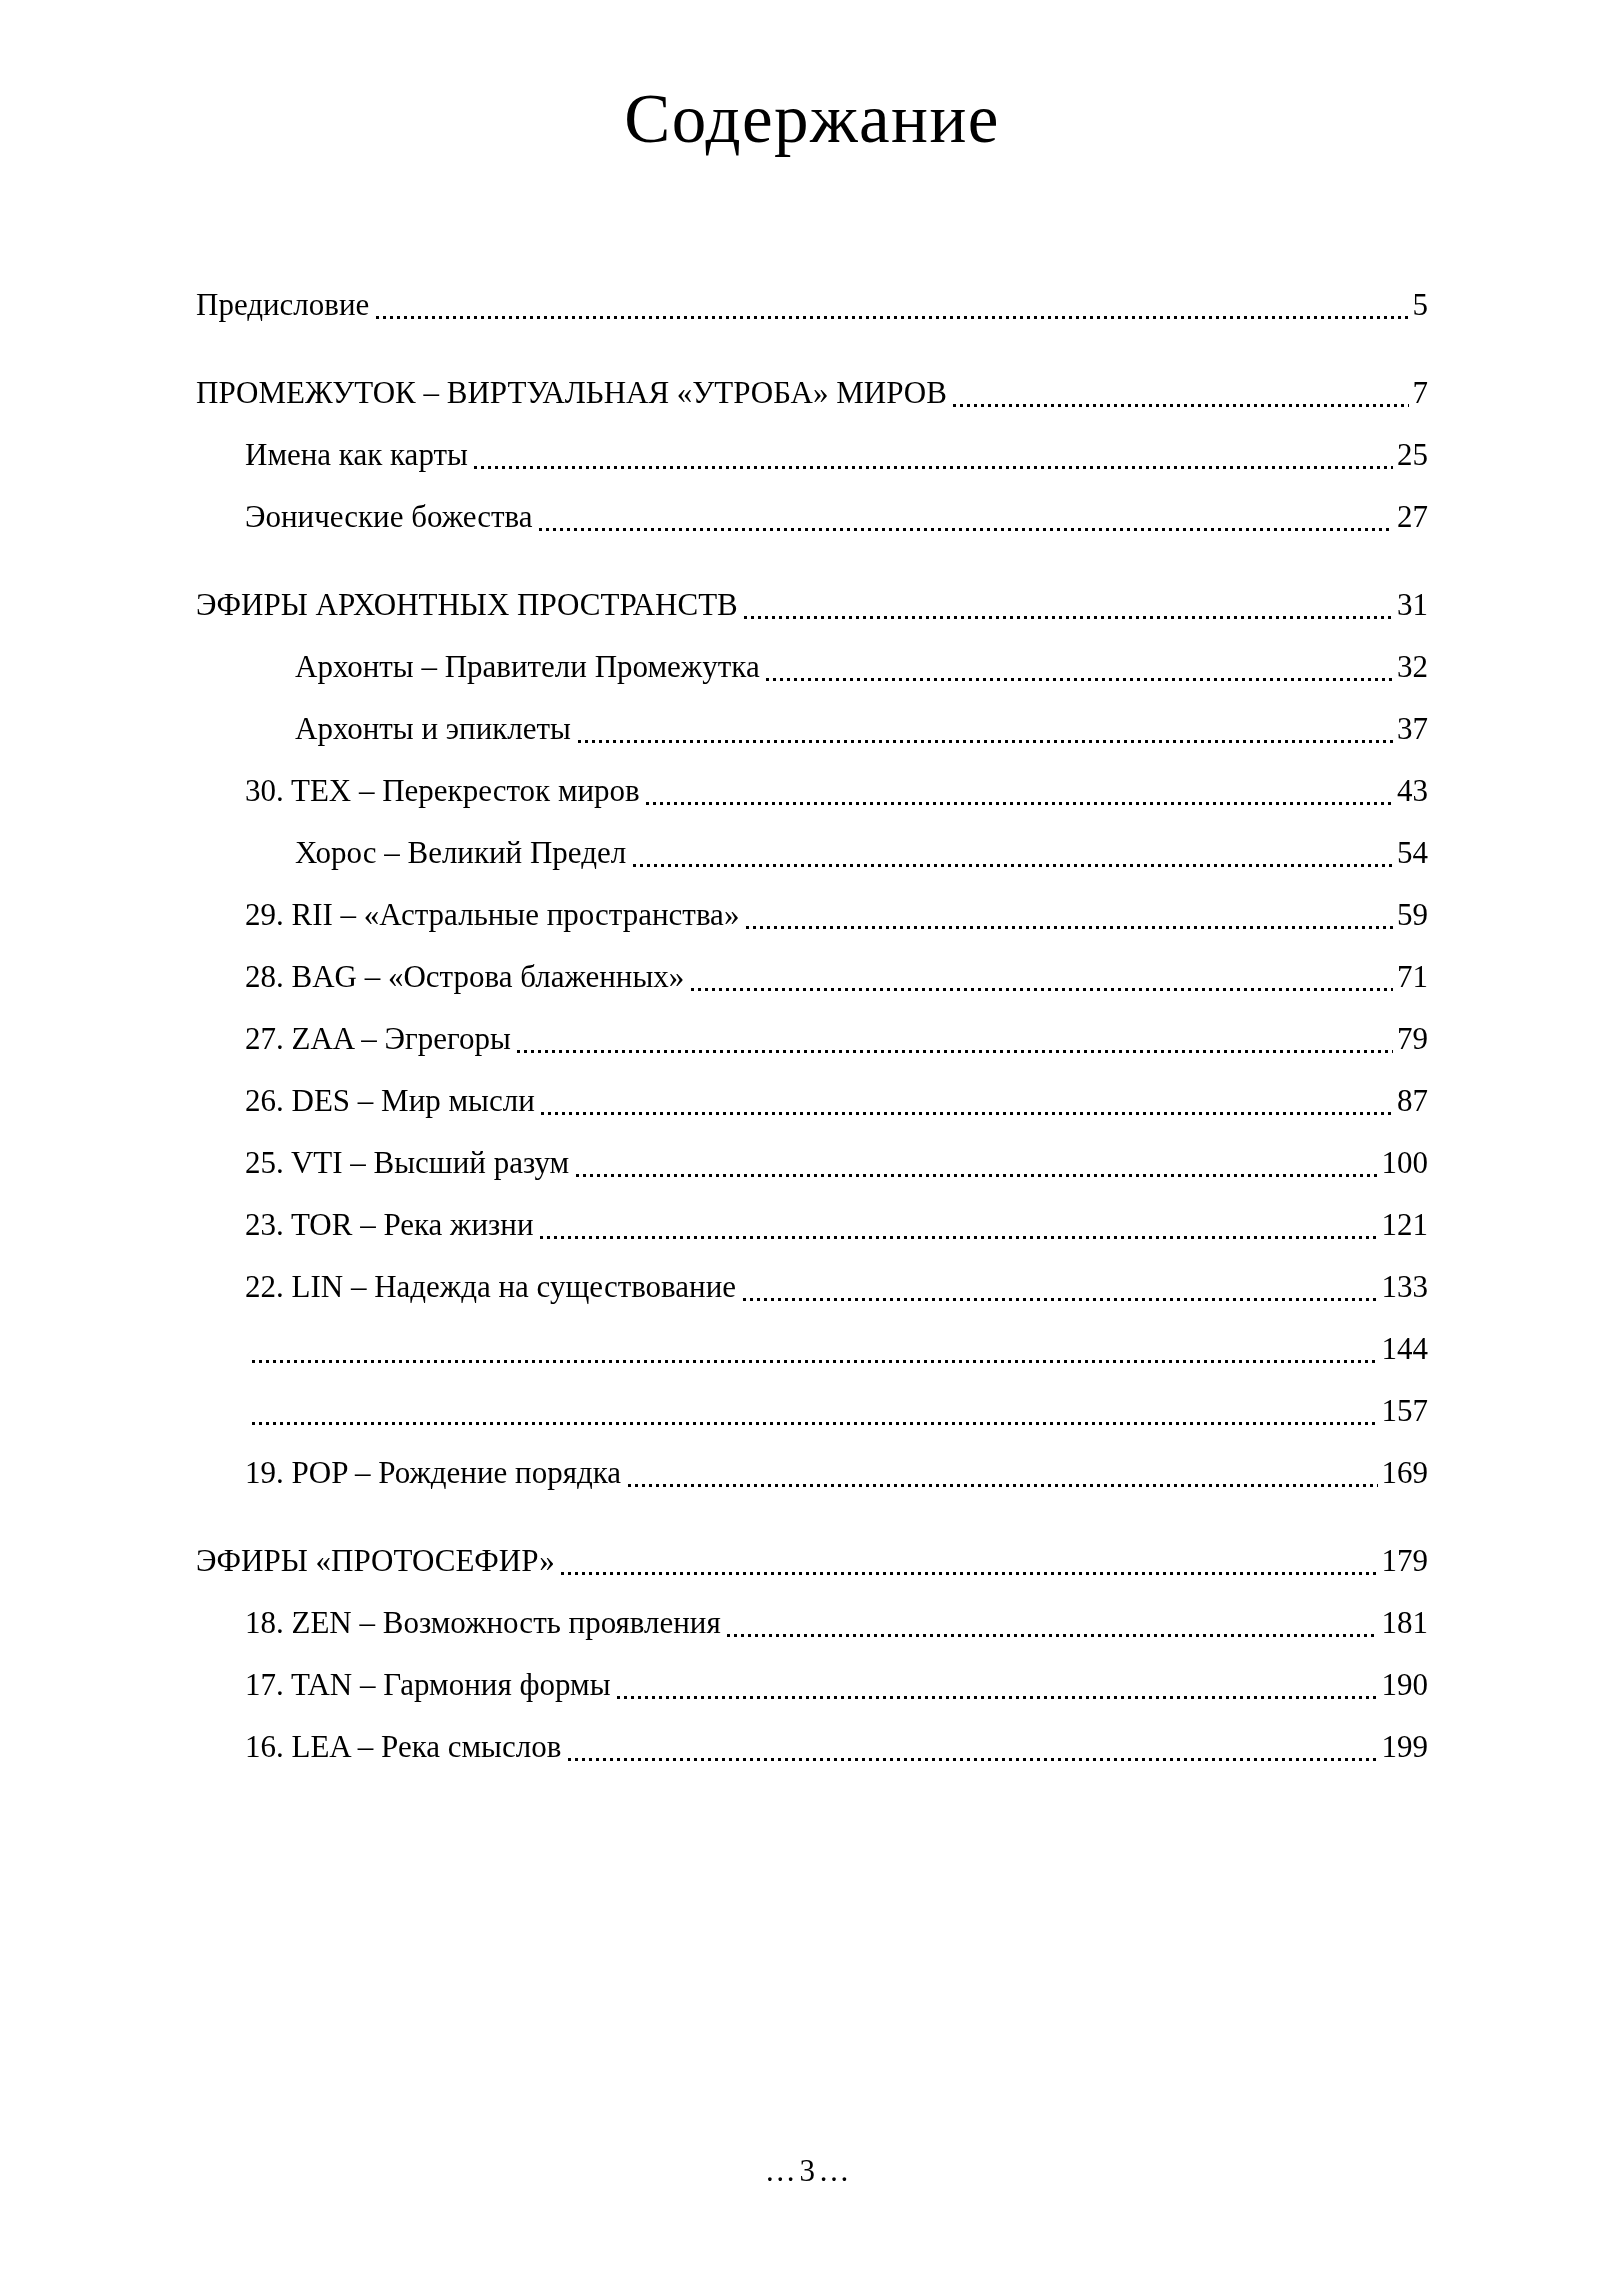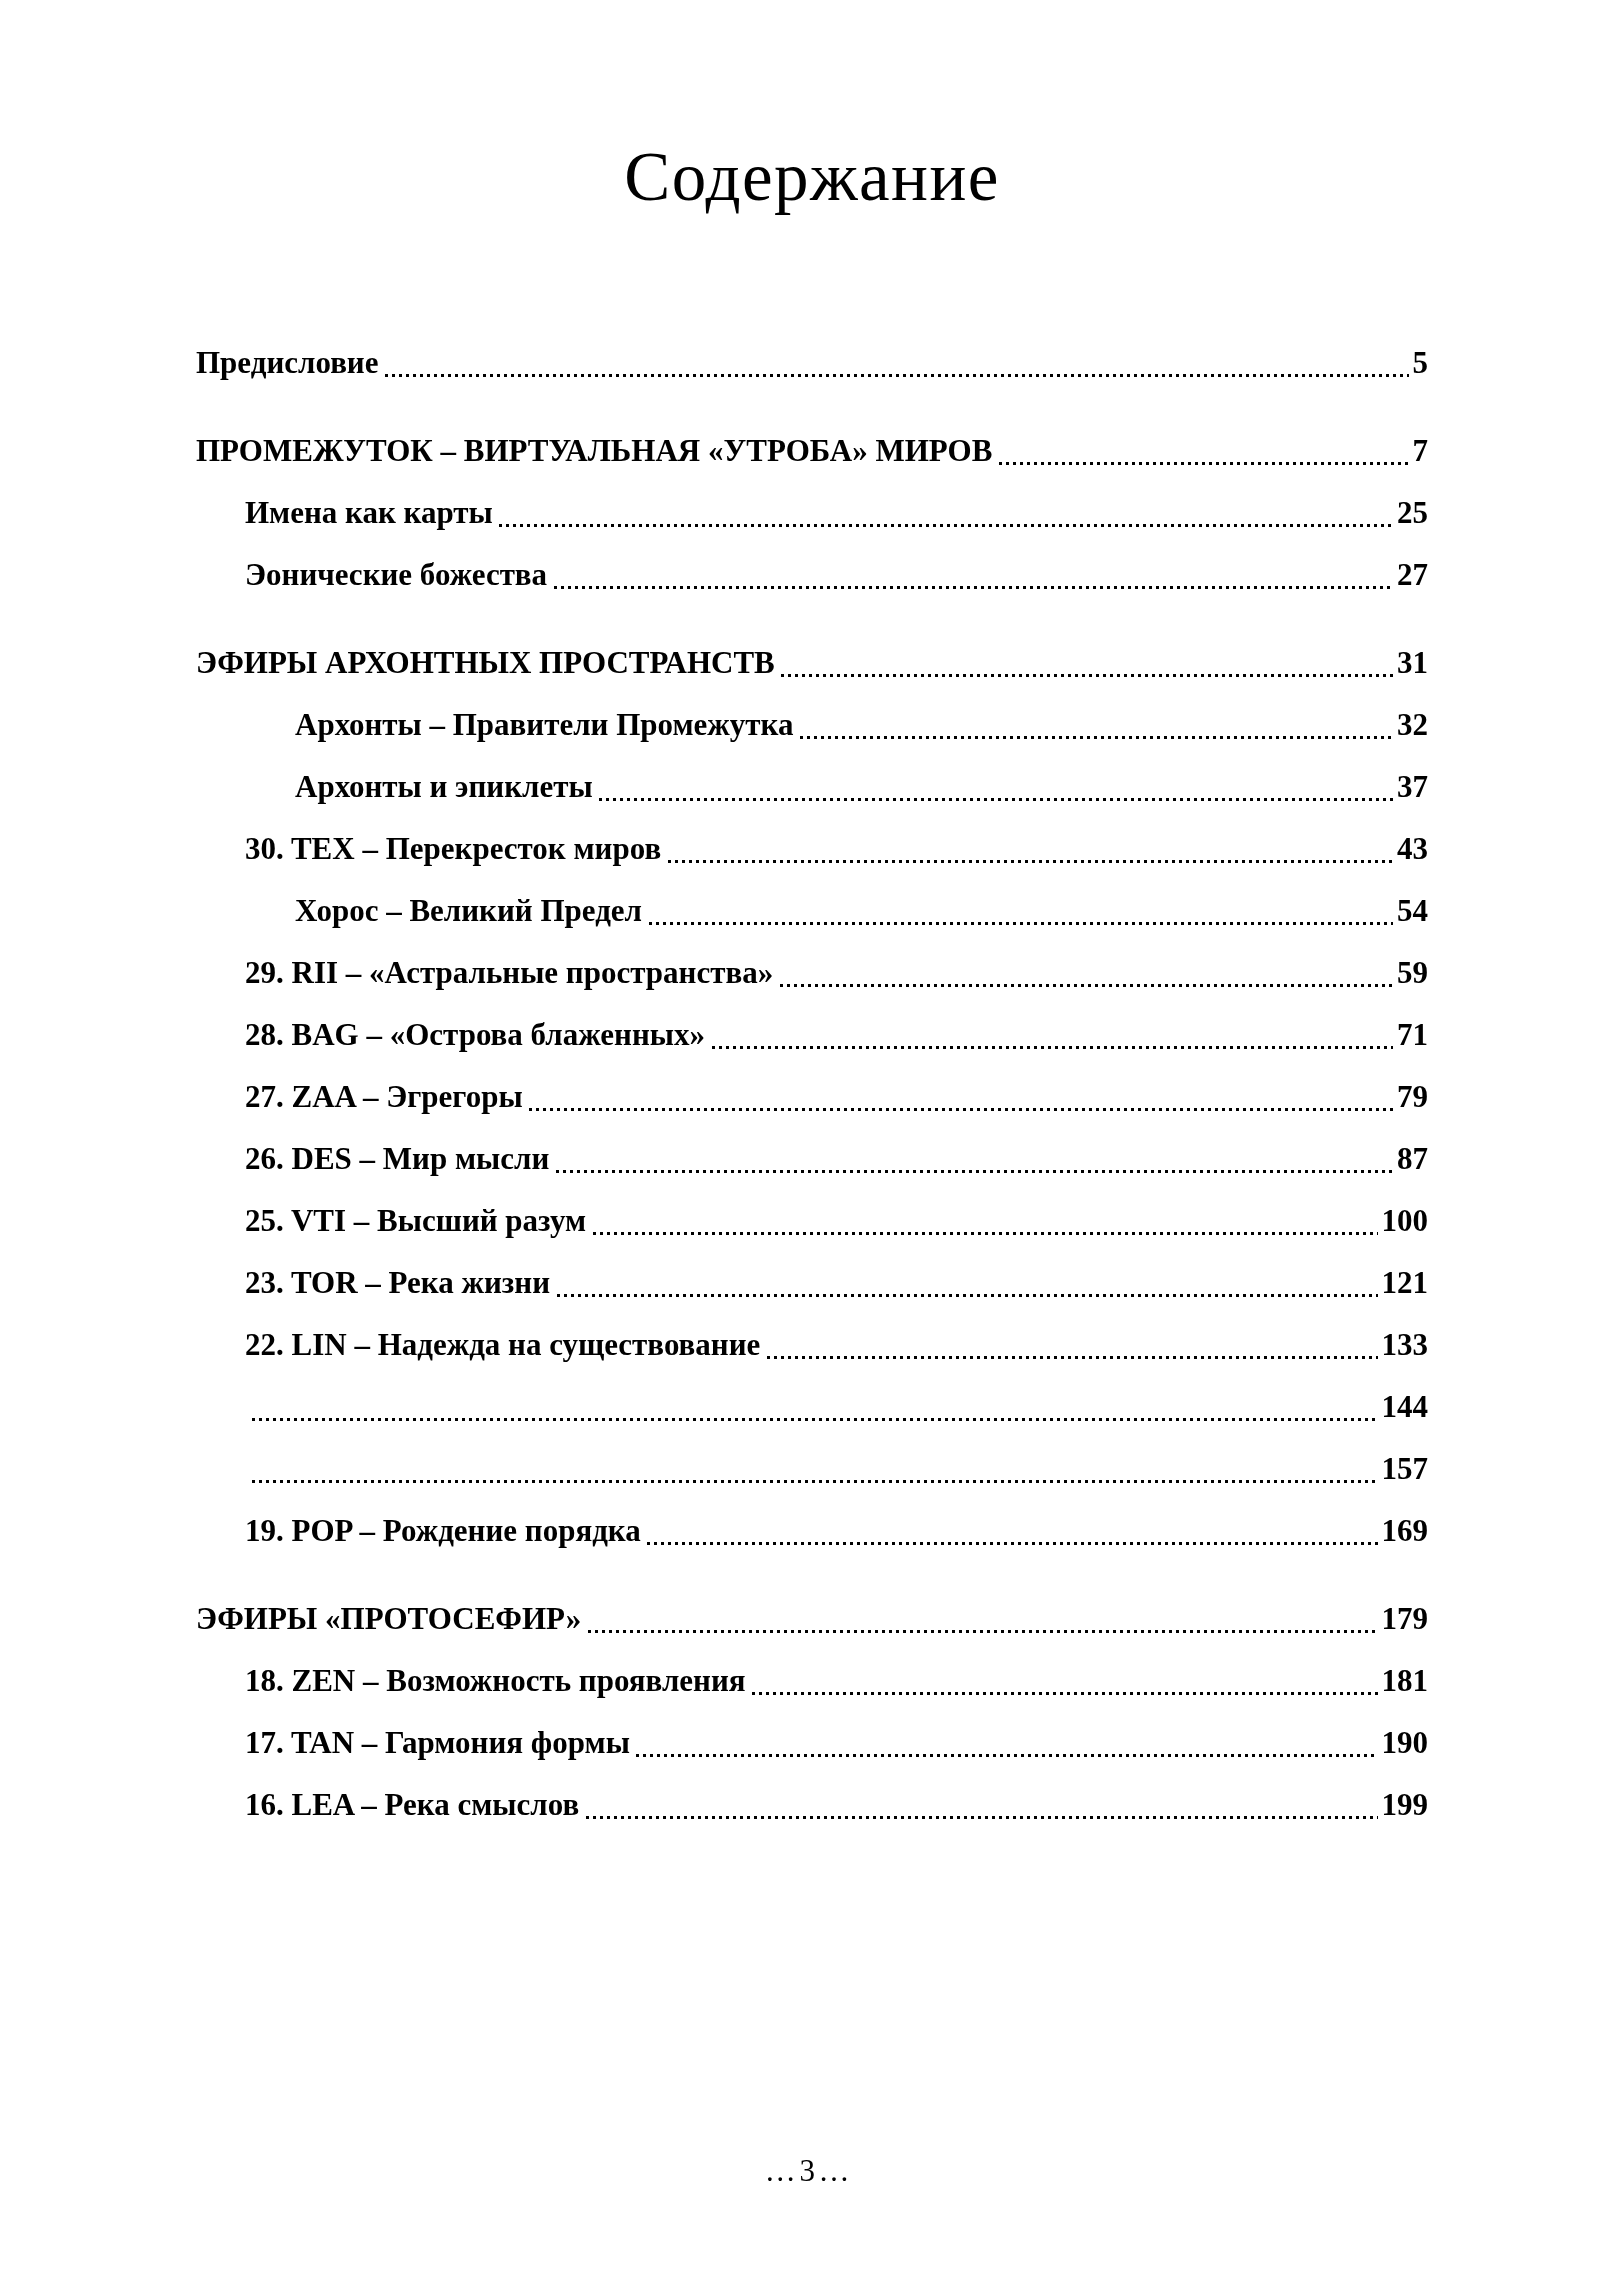--- a/index.html
+++ b/index.html
@@ -8,40 +8,38 @@
     height:2295px;
     background:#ffffff;
     color:#000000;
     font-family:"Liberation Serif","DejaVu Serif",serif;
     position:relative;
     overflow:hidden;
   }
   .page{
     position:absolute;
     inset:0;
-    padding:104px 190px 0 196px;
+    padding:82px 190px 0 196px;
     box-sizing:border-box;
-    margin-top:36px;
   }
   .title{
     text-align:center;
     font-size:69px;
     line-height:1.1;
     letter-spacing:1.4px;
     font-weight:400;
     margin:0 0 116px 0;
   }
   .toc{width:100%;}
   .row{
     display:flex;
     align-items:baseline;
     font-size:31px;
     line-height:62px;
     white-space:nowrap;
-    font-weight:bold;
   }
   .row.h{margin-top:26px;}
   .toc .row:first-child{margin-top:0;}
   .row.lvl1{padding-left:49px;}
   .row.lvl2{padding-left:99px;}
   .label{flex:0 0 auto;}
   .leader{
     flex:1 1 auto;
     min-width:18.5px;
     margin:0 3.7px 0 4.6px;

